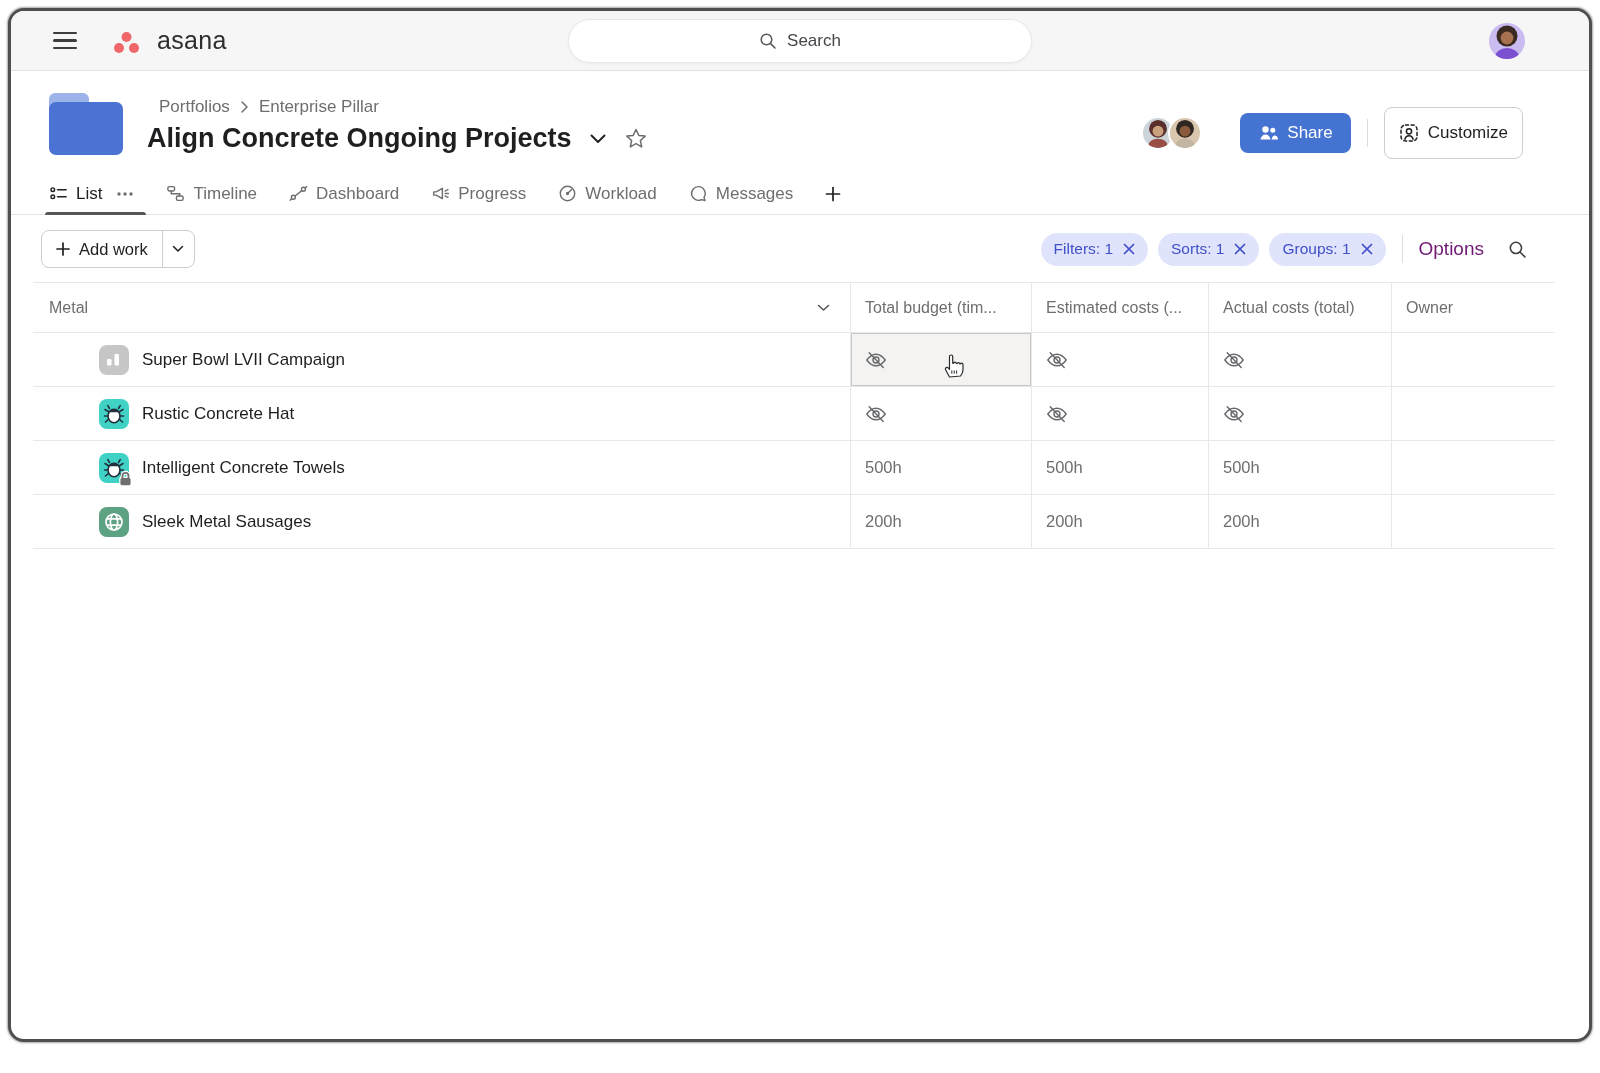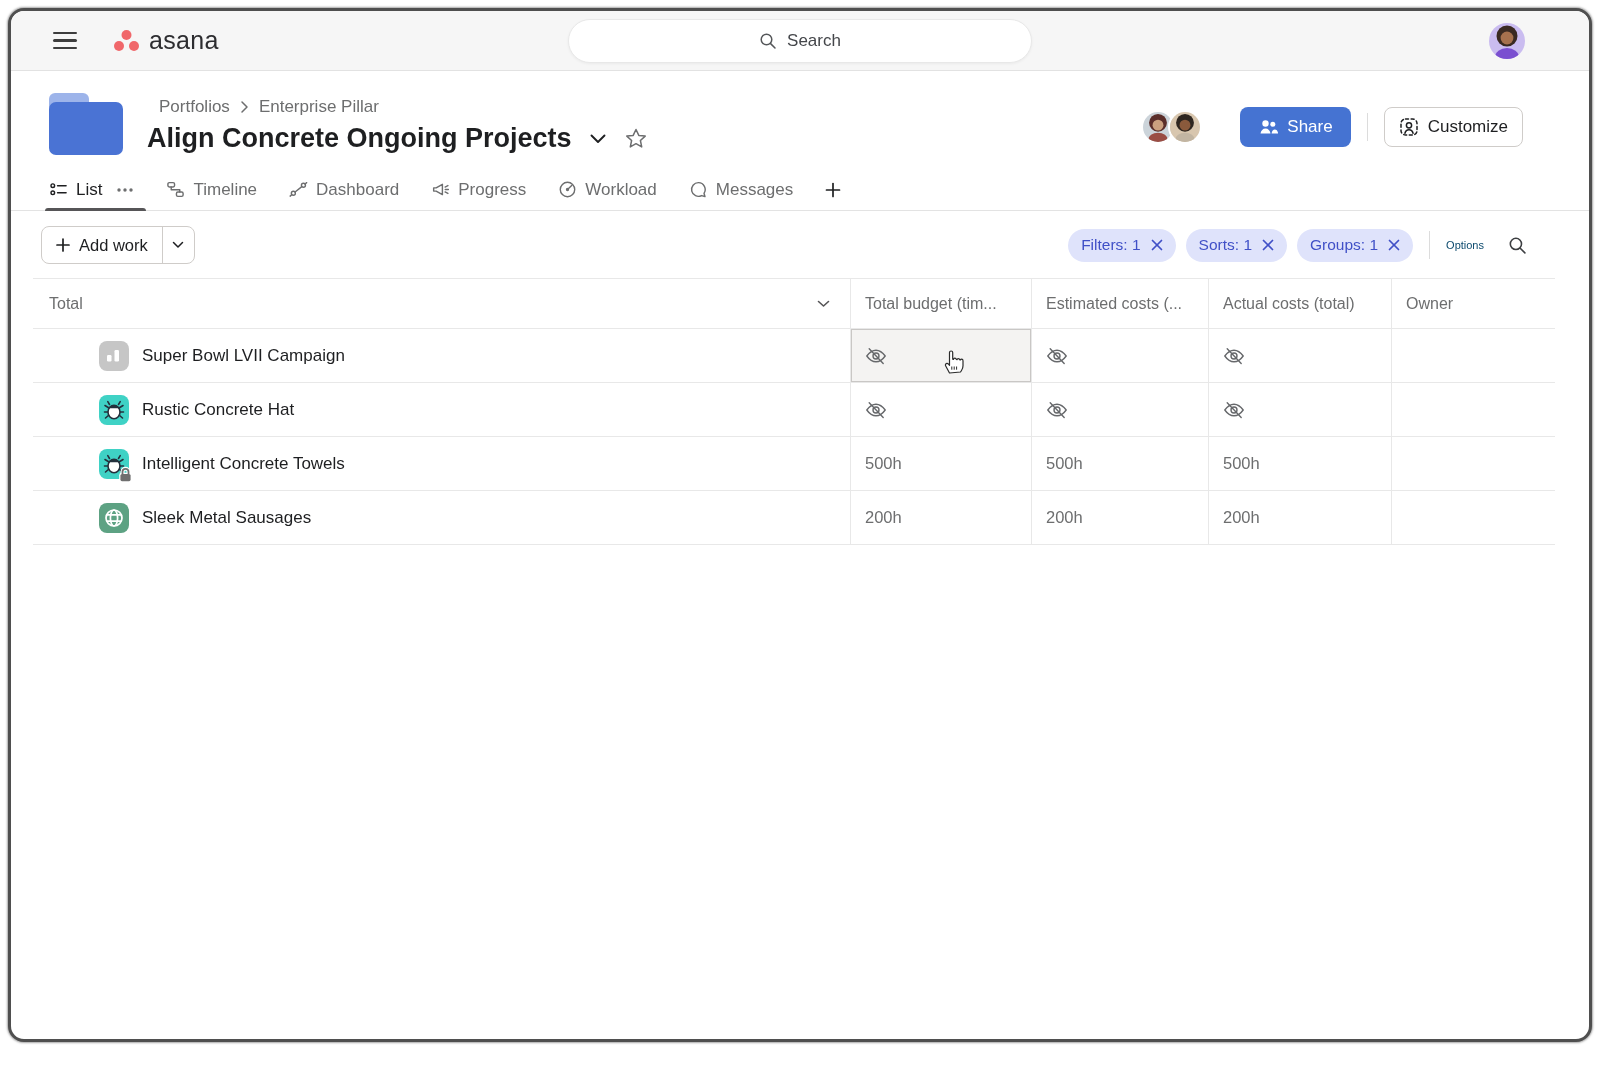--- a/index.html
+++ b/index.html
@@ -24,21 +24,21 @@
   
   .topbar {
     height: 60px;
     background: #f6f6f6;
     border-bottom: 1px solid #e2e2e2;
     display: flex; align-items: center;
     position: relative;
   }
   .hamburger { margin-left: 42px; width: 24px; cursor: pointer; }
   .hamburger span { display: block; height: 2.5px; background: #3d3d3d; border-radius: 2px; margin: 5px 0; }
-  .logo { display: flex; align-items: center; margin-left: 36px; gap: 9px; }
+  .logo { display: flex; align-items: flex-end; margin-left: 36px; gap: 17px; }
   .logo-text { font-size: 25px; font-weight: 500; color: #2d2d30; letter-spacing: .3px; }
   .searchpill {
     position: absolute; left: 50%; top: 8px; transform: translateX(-50%);
     width: 464px; height: 44px;
     background: #fff; border: 1px solid #e8e8e8; border-radius: 999px;
     box-shadow: 0 1px 3px rgba(0,0,0,.05);
     display: flex; align-items: center; justify-content: center; gap: 10px;
     cursor: text;
   }
   .searchpill .stext { font-size: 17px; color: #44464a; }
@@ -68,21 +68,21 @@
     background: #4573d2; color: #fff;
     border: none; border-radius: 8px;
     height: 40px; padding: 0 18px;
     font-size: 17px; font-family: inherit; cursor: pointer;
   }
   .vdivider { width: 1px; height: 28px; background: #dcdcdc; margin: 0 16px; }
   .btn-customize {
     display: flex; align-items: center; gap: 9px;
     background: #fff; color: #1e1f21;
     border: 1px solid #cfccc9; border-radius: 8px;
-    height: 40px; padding: 0 14px;
+    height: 52px; padding: 0 14px;
     font-size: 17px; font-family: inherit; cursor: pointer;
   }
 
   
   .tabsrow {
     display: flex; align-items: center;
     margin-top: 14px; padding-left: 38px;
     border-bottom: 1px solid #e3e3e3;
     height: 42px; gap: 32px;
   }
@@ -107,21 +107,21 @@
   }
   .btn-addwork .main { display: flex; align-items: center; gap: 9px; padding: 0 14px; font-size: 16.5px; color: #1e1f21; }
   .btn-addwork .caret { display: flex; align-items: center; justify-content: center; width: 32px; border-left: 1px solid #cfccc9; }
   .toolright { margin-left: auto; display: flex; align-items: center; }
   .chip {
     display: flex; align-items: center; gap: 10px;
     background: #dfe3fb; color: #4050c7;
     border-radius: 999px; height: 33px; padding: 0 13px;
     font-size: 15.5px; cursor: pointer; margin-left: 10px;
   }
-  .options-label { font-size: 11px; color: #0c4a6e; cursor: pointer; }
+  .options-label { font-size: 19px; color: #701a75; cursor: pointer; }
   .tool-search { margin-left: 24px; display: flex; cursor: pointer; }
 
   
   .gridtable { margin-left: 22px; width: 1522px; border-top: 1px solid #e8e8e8; }
   .trow, .thead { display: grid; grid-template-columns: 817px 181px 177px 183px 164px; }
   .thead { height: 50px; border-bottom: 1px solid #e8e8e8; }
   .trow { height: 54px; border-bottom: 1px solid #e8e8e8; }
   .hcell { display: flex; align-items: center; font-size: 16px; color: #6d6e6f; padding-left: 14px; cursor: pointer; }
   .hcell.namecol { padding-left: 16px; }
   .hcell.bordered, .cell.bordered { border-left: 1px solid #e8e8e8; }
@@ -347,21 +347,21 @@
           <circle cx="7.5" cy="7.5" r="5.3"></circle>
             <line x1="11.6" y1="11.6" x2="16" y2="16"></line>
         </svg>
       </div>
     </div>
   </div>
 
   <div class="gridtable">
     <div class="thead">
       <div class="hcell namecol">
-        <span>Total</span>
+        <span>Metal</span>
         <svg class="hchev" width="13" height="8" viewBox="0 0 13 8" class2="x">
             <polyline points="1.5 1.5 6.5 6 11.5 1.5" fill="none" stroke="#565557" stroke-width="1.6" stroke-linecap="round" stroke-linejoin="round"></polyline>
           </svg>
       </div>
       <div class="hcell bordered">
           <span>Total budget (tim...</span>
         </div>
       <div class="hcell bordered">
           <span>Estimated costs (...</span>
         </div>

